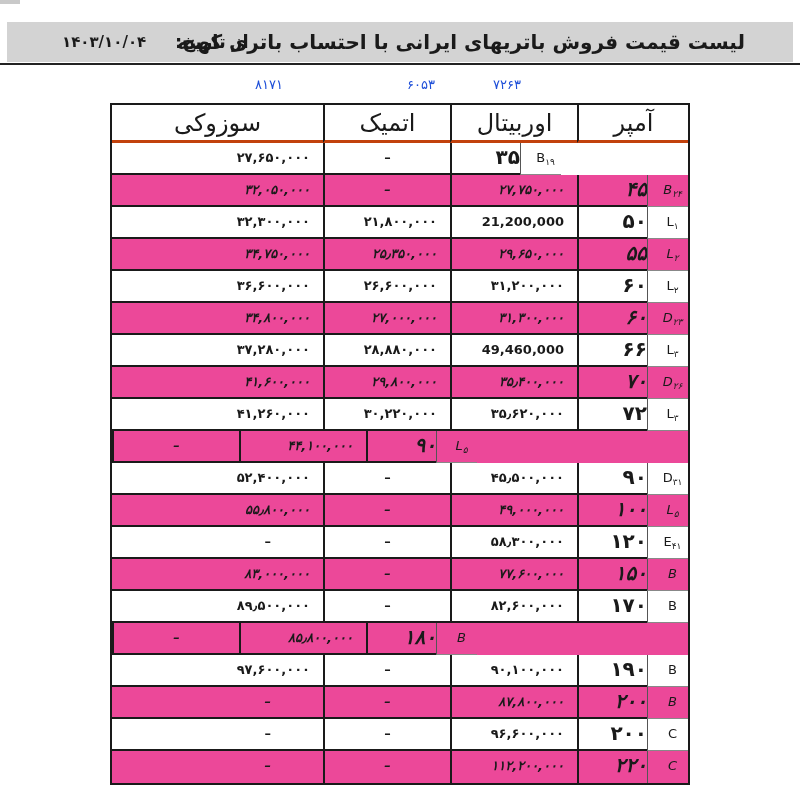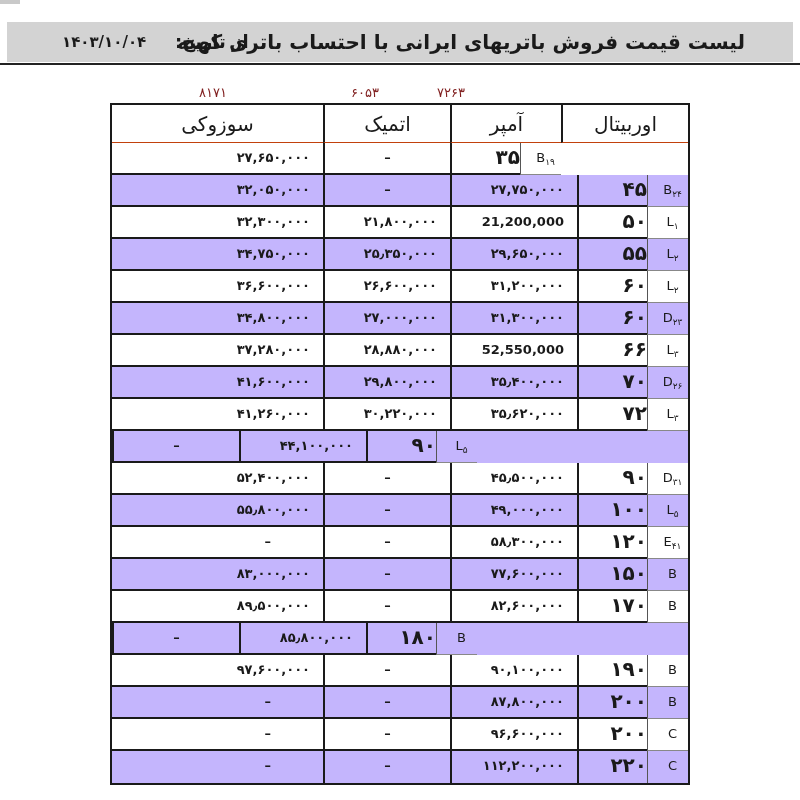--- a/index.html
+++ b/index.html
@@ -13,34 +13,34 @@
   #title-bar{position:absolute;left:7px;top:22px;width:786px;height:40px;background:#d3d3d3;}
   #doc-title{position:absolute;right:48px;top:0;height:56px;line-height:40px;
              font-weight:bold;font-size:20px;direction:rtl;white-space:nowrap;}
   #date-label{position:absolute;left:168px;top:0;height:40px;line-height:40px;
               font-weight:bold;font-size:18px;direction:rtl;}
   #date-value{position:absolute;left:55px;top:0;height:40px;line-height:40px;
               font-weight:bold;font-size:15px;direction:ltr;letter-spacing:1px;}
   #header-rule{position:absolute;left:0;top:63px;width:800px;height:2px;background:#222;}
 
   
-  .top-code{position:absolute;top:84px;width:84px;height:18px;line-height:18px;
-            text-align:left;font-size:13px;color:#7f1d1d;}
+  .top-code{position:absolute;top:76px;width:84px;height:18px;line-height:18px;
+            text-align:right;font-size:13px;color:#1d4ed8;}
 
   
   #price-table{position:absolute;left:110px;top:103px;width:580px;
                border:2px solid #1a1a1a;box-sizing:border-box;background:#fff;}
   .trow{display:flex;width:100%;height:32px;box-sizing:border-box;}
   .trow.head{height:38px;}
-  .trow.striped{background:#c4b5fd;}
+  .trow.striped{background:#ec4899;font-style:italic;}
   .tcell{box-sizing:border-box;height:100%;overflow:hidden;white-space:nowrap;
          border-bottom:2px solid #1a1a1a;}
   .trow:last-child .tcell{border-bottom:none;}
   .hcell{box-sizing:border-box;height:100%;display:flex;align-items:center;justify-content:center;
-         font-size:20px;direction:rtl;border-bottom:1px solid #c2410c;}
+         font-size:24px;direction:rtl;border-bottom:3px solid #c2410c;}
   .w-suzuki{width:211px;}
   .w-atomic{width:127px;border-left:2px solid #1a1a1a;}
   .w-orbital{width:127px;border-left:2px solid #1a1a1a;}
   .w-amp{width:70px;border-left:2px solid #1a1a1a;}
   .w-code{width:41px;border-left:1.5px solid #555;}
   .w-amphead{width:111px;border-left:2px solid #1a1a1a;}
 
   .num{direction:ltr;text-align:right;padding-right:13px;font-weight:bold;font-size:13px;
        line-height:30px;}
   .trow.head + .trow .num{line-height:30px;}
@@ -68,22 +68,22 @@
   <div id="top-codes">
       <span class="top-code" style="left: 199px;">۸۱۷۱</span>
       <span class="top-code" style="left: 351px;">۶۰۵۳</span>
       <span class="top-code" style="left: 437px;">۷۲۶۳</span>
     </div>
 
   <div id="price-table">
     <div class="trow head">
       <div class="hcell w-suzuki">سوزوکی</div>
       <div class="hcell w-atomic">اتمیک</div>
+      <div class="hcell w-orbital">اوربیتال</div>
       <div class="hcell w-amphead">آمپر</div>
-      <div class="hcell w-orbital">اوربیتال</div>
     </div>
 
   <div class="trow">
         <div class="tcell num w-suzuki c0">۲۷,۶۵۰,۰۰۰</div>
         <div class="tcell num w-atomic c1 dash">–</div>
         <div class="tcell ampv w-amp">۳۵</div>
         <div class="tcell codev w-code"><span>B</span><span class="sub">۱۹</span></div>
       </div>
       <div class="trow striped">
         <div class="tcell num w-suzuki c0">۳۲,۰۵۰,۰۰۰</div>
@@ -116,21 +116,21 @@
       <div class="trow striped">
         <div class="tcell num w-suzuki c0">۳۴,۸۰۰,۰۰۰</div>
         <div class="tcell num w-atomic c1">۲۷,۰۰۰,۰۰۰</div>
         <div class="tcell num w-orbital c2">۳۱,۳۰۰,۰۰۰</div>
         <div class="tcell ampv w-amp">۶۰</div>
         <div class="tcell codev w-code"><span>D</span><span class="sub">۲۳</span></div>
       </div>
       <div class="trow">
         <div class="tcell num w-suzuki c0">۳۷,۲۸۰,۰۰۰</div>
         <div class="tcell num w-atomic c1">۲۸,۸۸۰,۰۰۰</div>
-        <div class="tcell num w-orbital c2">52,550,000</div>
+        <div class="tcell num w-orbital c2">49,460,000</div>
         <div class="tcell ampv w-amp">۶۶</div>
         <div class="tcell codev w-code"><span>L</span><span class="sub">۳</span></div>
       </div>
       <div class="trow striped">
         <div class="tcell num w-suzuki c0">۴۱,۶۰۰,۰۰۰</div>
         <div class="tcell num w-atomic c1">۲۹,۸۰۰,۰۰۰</div>
         <div class="tcell num w-orbital c2">۳۵٫۴۰۰,۰۰۰</div>
         <div class="tcell ampv w-amp">۷۰</div>
         <div class="tcell codev w-code"><span>D</span><span class="sub">۲۶</span></div>
       </div>

